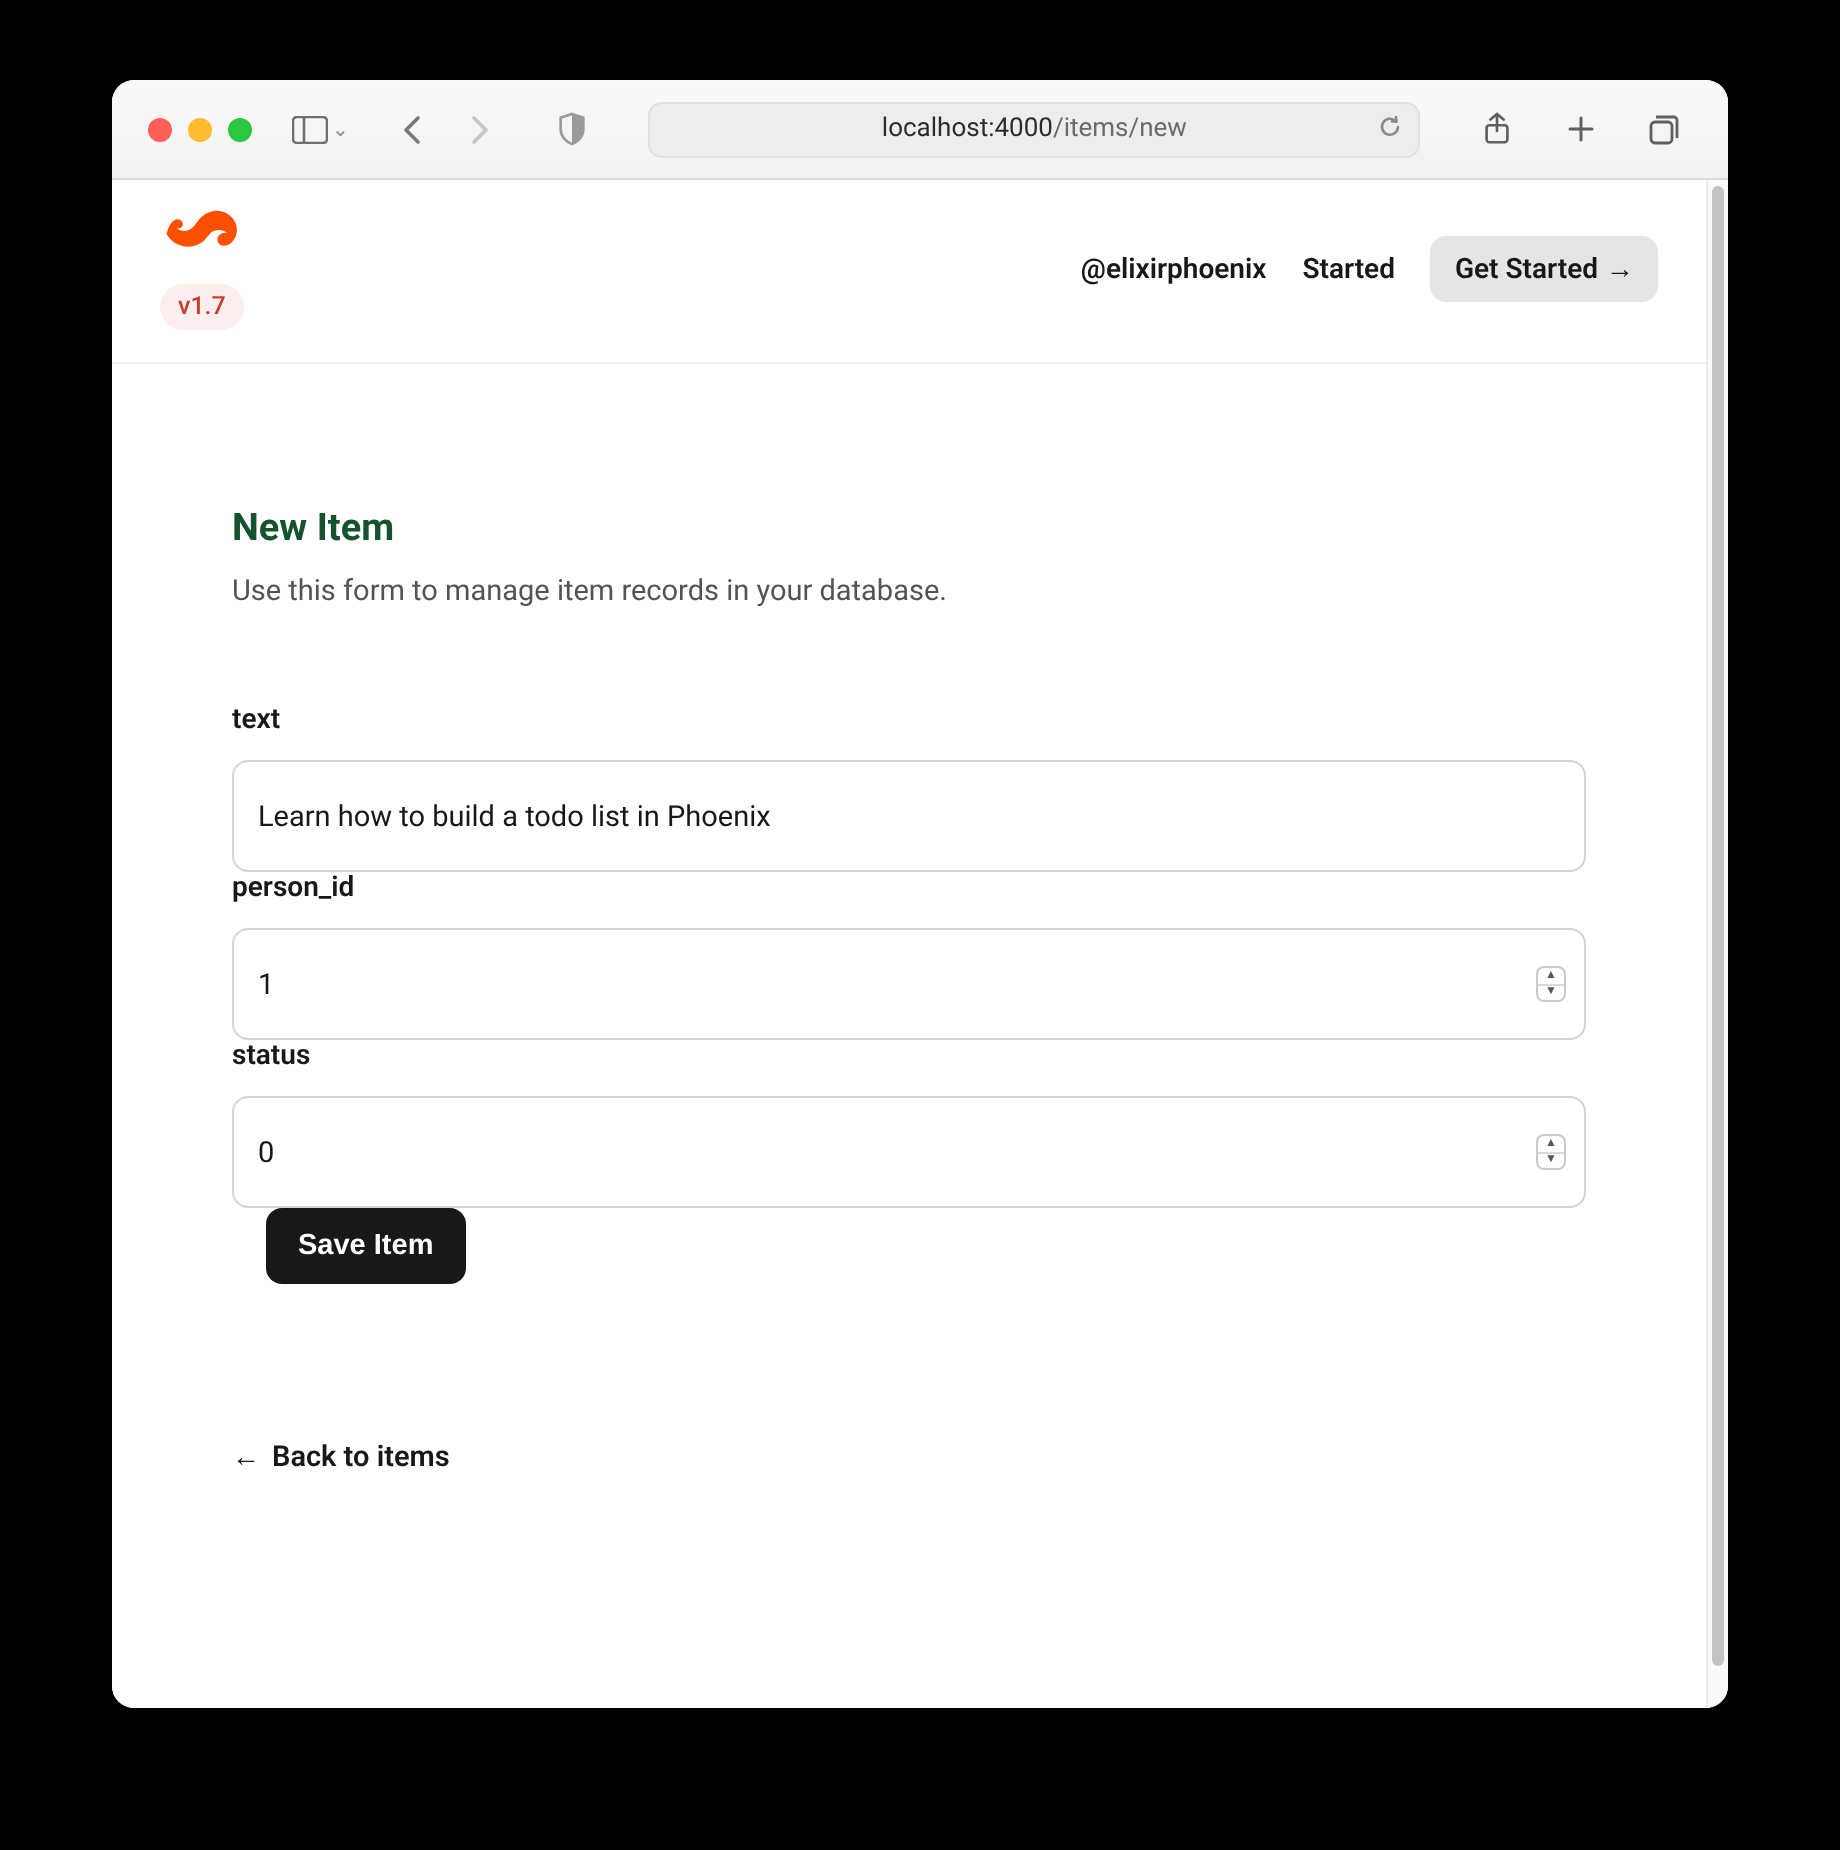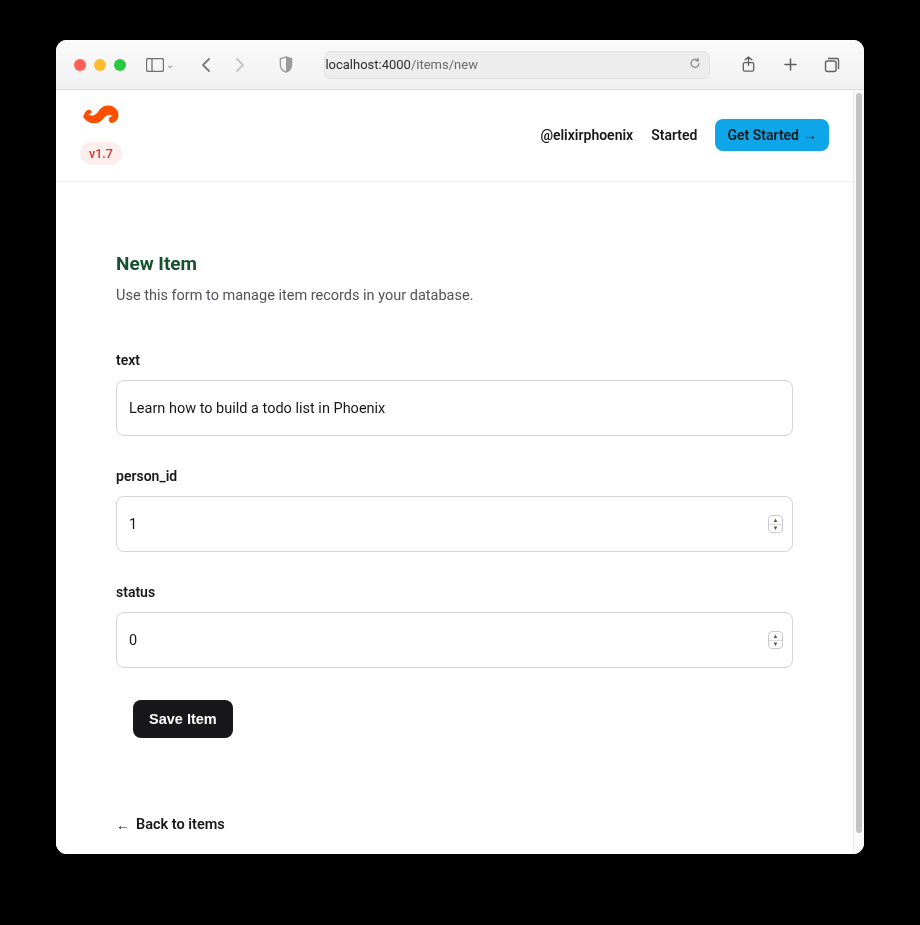--- a/index.html
+++ b/index.html
@@ -81,21 +81,21 @@
       color: #9a9a9a;
     }
     .addressbar {
       flex: 1;
       height: 28px;
       background: #ededed;
       border: 1px solid #e0e0e0;
       border-radius: 7px;
       display: flex;
       align-items: center;
-      justify-content: flex-start;
+      justify-content: center;
       font-size: 13px;
       color: #6b6b6b;
       position: relative;
       margin: 12px 8px;
     }
     .addressbar .host { color: #2d2d2d; }
     .addressbar .reload {
       position: absolute;
       right: 8px;
       color: #8a8a8a;
@@ -166,21 +166,21 @@
       gap: 18px;
       font-size: 14px;
       font-weight: 600;
       color: #18181b;
     }
     .nav-links a {
       color: #18181b;
       text-decoration: none;
     }
     .get-started {
-      background: #0ea5e9;
+      background: #e5e5e5;
       padding: 8px 12px;
       border-radius: 8px;
       display: flex;
       align-items: center;
       gap: 4px;
     }
 
     .content {
       padding: 70px 60px 40px 60px;
     }
@@ -189,21 +189,20 @@
       font-weight: 700;
       color: #14532d;
       margin-bottom: 12px;
     }
     .page-subtitle {
       font-size: 14.5px;
       color: #52525b;
       margin-bottom: 48px;
     }
     .field {
-      margin-bottom: 32px;
     }
     .field-label {
       font-size: 14px;
       font-weight: 600;
       color: #18181b;
       display: block;
       margin-bottom: 12px;
     }
     .text-input, .num-input {
       width: 100%;

